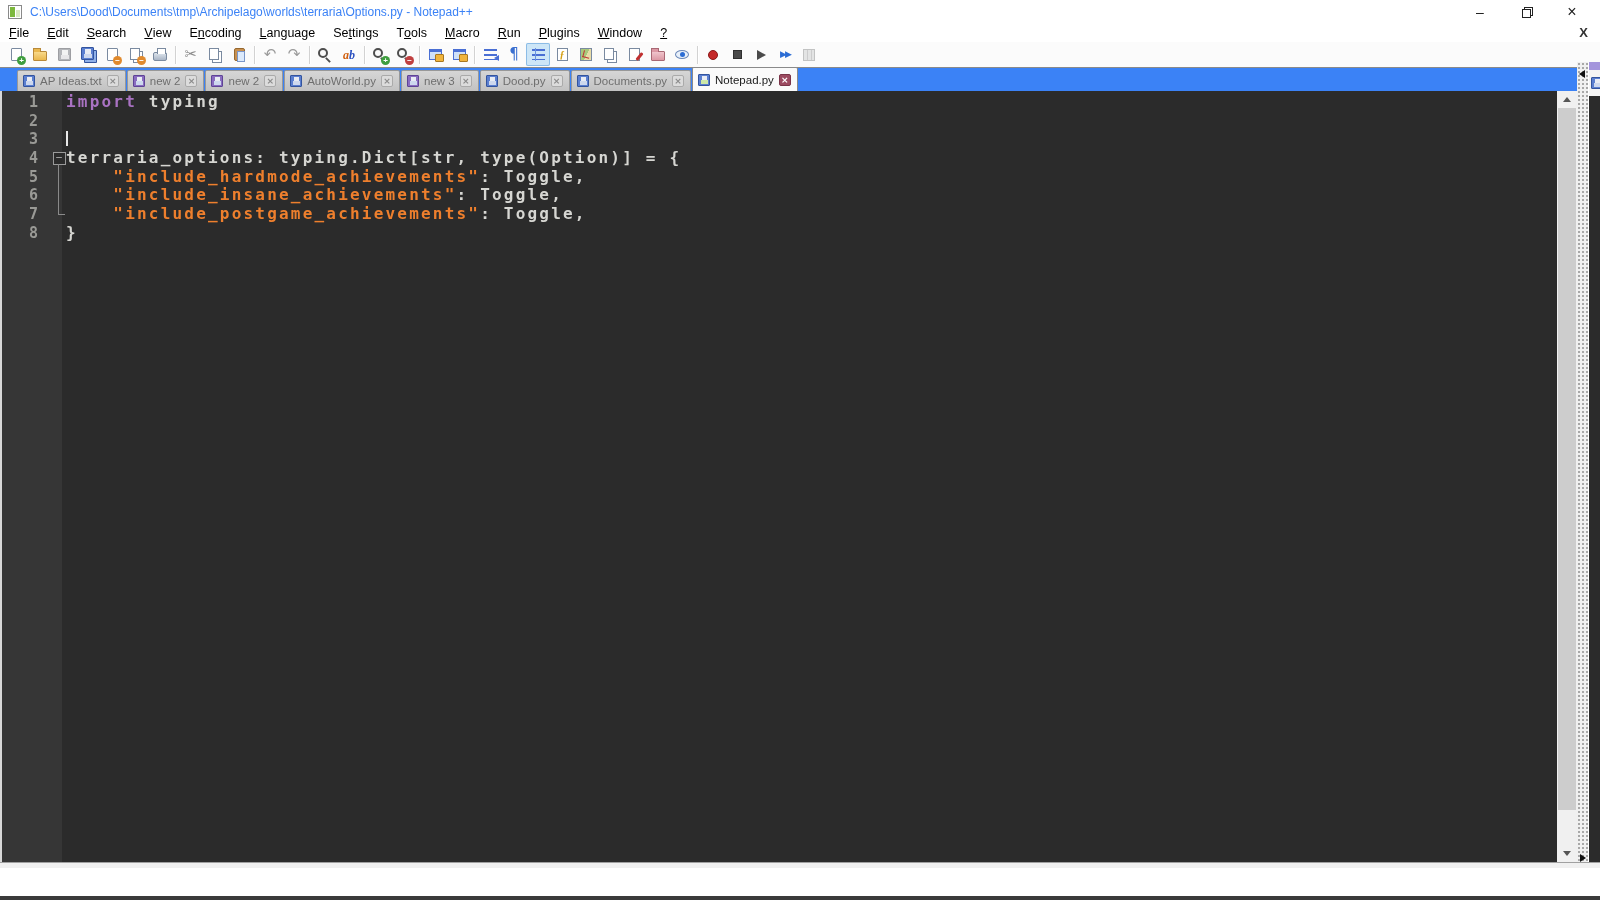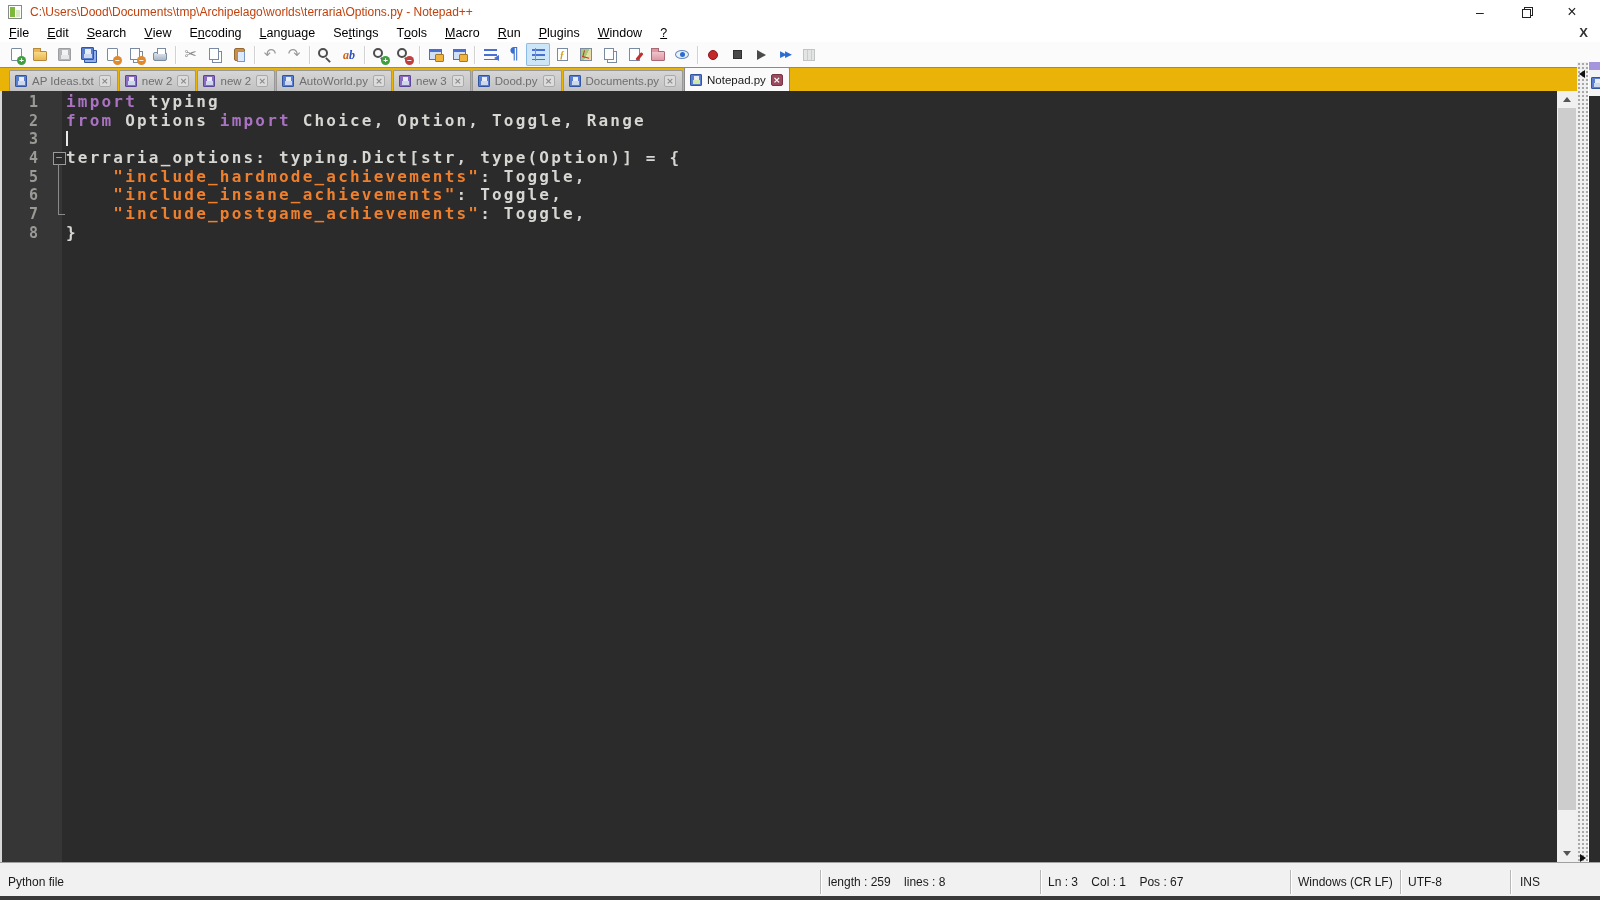--- a/index.html
+++ b/index.html
@@ -9,21 +9,21 @@
 
   
   #titlebar{ position:absolute; left:0; top:0; width:1600px; height:24px;
              background:#fff; display:flex; align-items:center; }
   #appicon{ width:14px; height:14px; margin-left:8px; position:relative;
             background:#fff; border:1px solid #8a8a8a; }
   #appicon::before{ content:""; position:absolute; left:1px; top:1px; width:5px; height:10px;
             background:#7cb83c; }
   #appicon::after{ content:""; position:absolute; right:1px; bottom:1px; width:4px; height:7px;
             background:#d8e8c0; }
-  #wintitle{ margin-left:8px; font-size:12px; color:#c2410c; white-space:pre; }
+  #wintitle{ margin-left:8px; font-size:12px; color:#3b82f6; white-space:pre; }
   #winbtns{ margin-left:auto; display:flex; align-items:center; gap:30px; padding-right:20px; }
   .wbtn{ width:16px; height:16px; display:flex; align-items:center; justify-content:center;
          color:#222; font-size:14px; }
   #btn-restore{ position:relative; }
   #btn-restore i{ position:absolute; width:9px; height:9px; border:1px solid #222; background:#fff;
                   left:4px; top:5px; }
   #btn-restore i.back{ left:6px; top:3px; }
 
   
   #menubar{ position:absolute; left:0; top:24px; width:1600px; height:18px; background:#fff;
@@ -104,22 +104,22 @@
   .ic-rec{ width:10px; height:10px; border-radius:50%; background:#c42828; border:1px solid #8a1818; }
   .ic-stopsq{ width:9px; height:9px; background:#4a4a4a; border:1px solid #303030; }
   .ic-playtri{ width:0; height:0; border-left:9px solid #4a4a4a;
               border-top:5px solid transparent; border-bottom:5px solid transparent; }
   .ic-ff{ font:bold 9px/1 "DejaVu Sans",sans-serif; letter-spacing:-2px; }
   .ic-grid{ width:12px; height:12px; border:1px solid #8a96a4;
               background:repeating-linear-gradient(90deg,#c8d2dc 0 3px,#9aa8b6 3px 4px); }
   .ic-glyph{ font:15px/1 "DejaVu Sans",sans-serif; }
 
   
-  #tabbar{ position:absolute; left:0; top:67px; width:1600px; height:24px; background:#eab308;
-           border-top:1px solid #8a8a8a; display:flex; align-items:flex-end; padding-left:9px; }
+  #tabbar{ position:absolute; left:0; top:67px; width:1600px; height:24px; background:#3b82f6;
+           border-top:1px solid #8a8a8a; display:flex; align-items:flex-end; padding-left:17px; }
   .tab{ height:21px; display:flex; align-items:center; gap:5px; padding:0 6px 0 5px;
         background:linear-gradient(#d6d6d6,#c2c2c2); border:1px solid #989898; border-bottom:none;
         border-radius:2px 2px 0 0; margin-right:1px; font-size:11.5px; color:#6e6e6e; flex:none; }
   .tab.active{ height:24px; background:#fafafa; color:#1a1a1a; border-color:#8a8a8a; }
   .tfloppy{ width:12px; height:12px; border-radius:1px; position:relative; flex:none; }
   .tfloppy::before{ content:""; position:absolute; top:1px; left:3px; width:5px; height:4px; background:#e8ecf4; }
   .tfloppy::after{ content:""; position:absolute; bottom:1px; left:2px; width:7px; height:4px; background:#cdd8ee; }
   .fl-saved{ background:#5b7fd0; border:1px solid #33549e; }
   .fl-modified{ background:#8a6cc0; border:1px solid #5e4496; }
   .fl-active{ background:#5b7fd0; border:1px solid #33549e; }
@@ -375,21 +375,20 @@
 
   <div id="editor">
       <div class="cl">
         <span class="ln">1</span>
         <span class="fold"></span>
         <span class="code"><span class="tk-kw">import</span><span class="tk-def"> typing</span></span>
       </div>
       <div class="cl">
         <span class="ln">2</span>
         <span class="fold"></span>
-        <span class="code"><span class="tk-kw">from</span><span class="tk-def"> Options </span><span class="tk-kw">import</span><span class="tk-def"> Choice, Option, Toggle, Range</span></span>
       </div>
       <div class="cl">
         <span class="ln">3</span>
         <span class="fold"></span>
         <span class="code"><span class="caret"></span></span>
       </div>
       <div class="cl">
         <span class="ln">4</span>
         <span class="fold box"></span>
         <span class="code"><span class="tk-def">terraria_options: typing.Dict[str, type(Option)] = {</span></span>
@@ -432,28 +431,15 @@
 
   <div id="sidepanel">
     <div class="cap"></div>
     <div class="row">
       <span class="tfloppy fl-saved"></span>
     </div>
   </div>
 
   <div id="statusband"></div>
 
-  <div id="statusbar">
-    <span class="sseg" style="left:8px;">Python file</span>
-    <span class="ssep" style="left:820px;"></span>
-    <span class="sseg" style="left:828px;">length : 259    lines : 8</span>
-    <span class="ssep" style="left:1040px;"></span>
-    <span class="sseg" style="left:1048px;">Ln : 3    Col : 1    Pos : 67</span>
-    <span class="ssep" style="left:1290px;"></span>
-    <span class="sseg" style="left:1298px;">Windows (CR LF)</span>
-    <span class="ssep" style="left:1400px;"></span>
-    <span class="sseg" style="left:1408px;">UTF-8</span>
-    <span class="ssep" style="left:1510px;"></span>
-    <span class="sseg" style="left:1520px;">INS</span>
-  </div>
 
   <div id="bottomstrip"></div>
 </div>
 
 </body></html>

